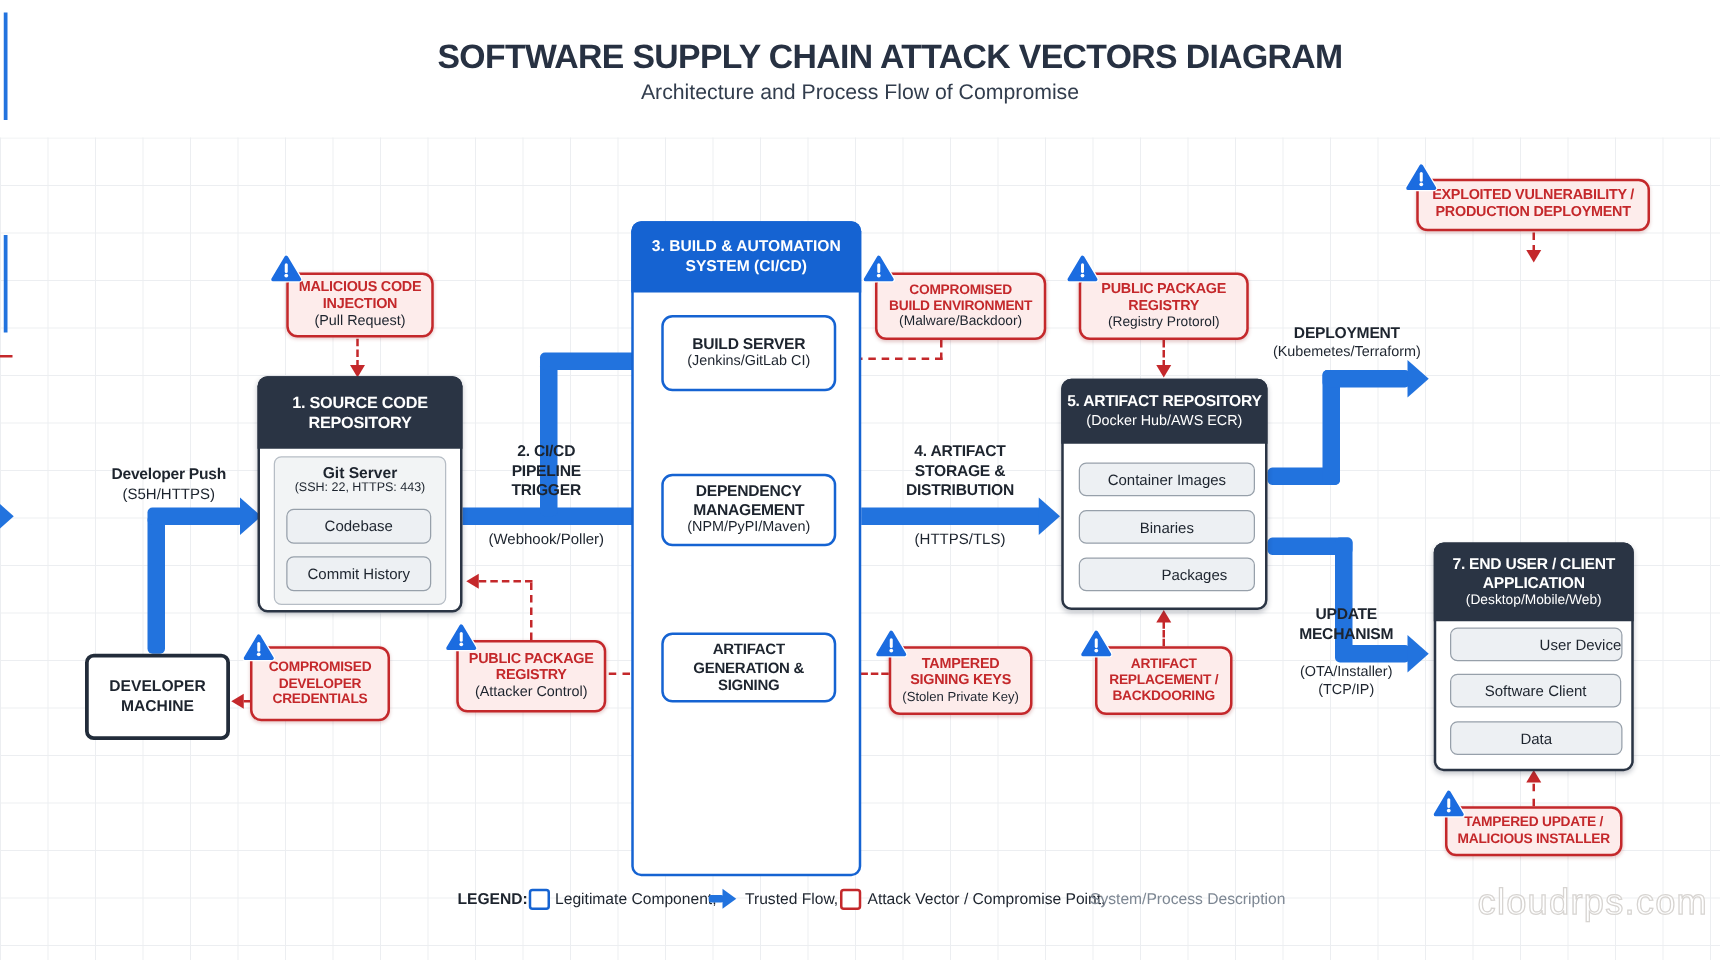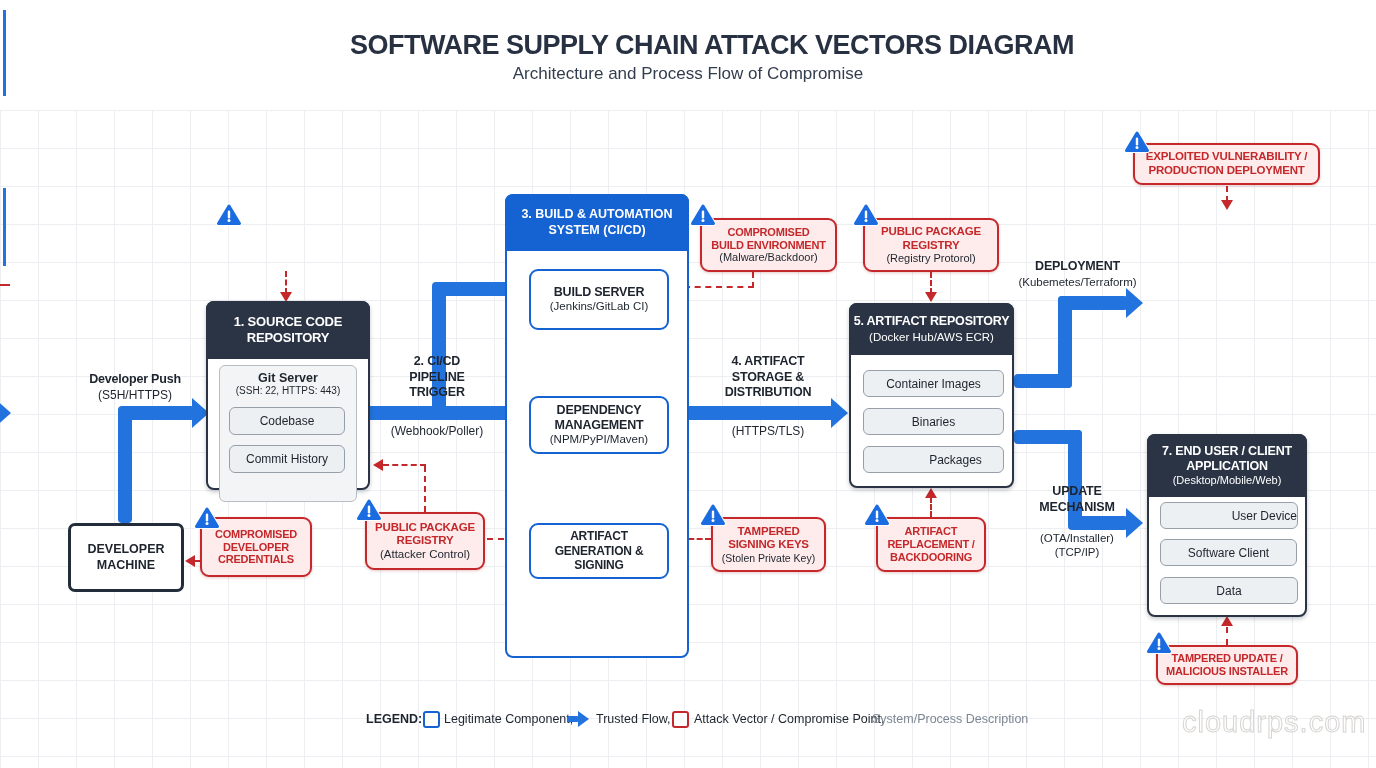--- a/index.html
+++ b/index.html
@@ -224,33 +224,33 @@
   <div class="plain-node" style="left:68px;top:523px;width:116px;height:69px;">
     <span>DEVELOPER</span>
     <span>MACHINE</span>
   </div>
 
   <div class="card abs" style="left:206px;top:301px;width:164px;height:189px;">
     <div class="card-header" style="height:58px;">
       <span class="h1">1. SOURCE CODE</span>
       <span class="h1">REPOSITORY</span>
     </div>
-    <div class="abs" style="left:11px;top:62px;width:138px;height:137px;background:#f2f4f5;border:1.5px solid #b6bdc5;border-radius:6px;box-sizing:border-box;">
+    <div class="abs" style="left:11px;top:62px;width:138px;height:119px;background:#f2f4f5;border:1.5px solid #b6bdc5;border-radius:6px;box-sizing:border-box;">
       <div class="ctr" style="margin-top:5px;font-weight:700;font-size:12.5px;">Git Server</div>
       <div class="ctr" style="font-size:10px;">(SSH: 22, HTTPS: 443)</div>
       <div class="chip" style="left:9px;top:41px;width:116px;height:28px;">
         <span>Codebase</span>
       </div>
       <div class="chip" style="left:9px;top:79px;width:116px;height:28px;">
         <span>Commit History</span>
       </div>
     </div>
   </div>
 
-  <div class="blue-card abs" style="left:505px;top:194px;width:184px;height:464px;">
+  <div class="blue-card abs" style="left:505px;top:177px;width:184px;height:524px;">
     <div class="blue-card-header">
       <span class="h1">3. BUILD &amp; AUTOMATION</span>
       <span class="h1">SYSTEM (CI/CD)</span>
     </div>
     <div class="blue-node" style="left:22px;top:73px;width:140px;height:61px;">
       <span class="t">BUILD SERVER</span>
       <span class="s">(Jenkins/GitLab CI)</span>
     </div>
     <div class="blue-node" style="left:22px;top:200px;width:140px;height:58px;">
       <span class="t">DEPENDENCY</span>
@@ -291,20 +291,25 @@
       <span>User Device</span>
     </div>
     <div class="chip" style="left:11px;top:103px;width:137px;height:27px;">
       <span>Software Client</span>
     </div>
     <div class="chip" style="left:11px;top:141px;width:138px;height:27px;">
       <span>Data</span>
     </div>
   </div>
 
+  <div class="attack abs" style="left:229px;top:218px;width:118px;height:52px;">
+    <span class="t">MALICIOUS CODE</span>
+    <span class="t">INJECTION</span>
+    <span class="s">(Pull Request)</span>
+  </div>
   <div class="attack abs" style="left:200px;top:517px;width:112px;height:60px;">
     <span class="t" style="font-size:11px;">COMPROMISED</span>
     <span class="t" style="font-size:11px;">DEVELOPER</span>
     <span class="t" style="font-size:11px;">CREDENTIALS</span>
   </div>
   <div class="attack abs" style="left:365px;top:512px;width:120px;height:58px;">
     <span class="t">PUBLIC PACKAGE</span>
     <span class="t">REGISTRY</span>
     <span class="s">(Attacker Control)</span>
   </div>

